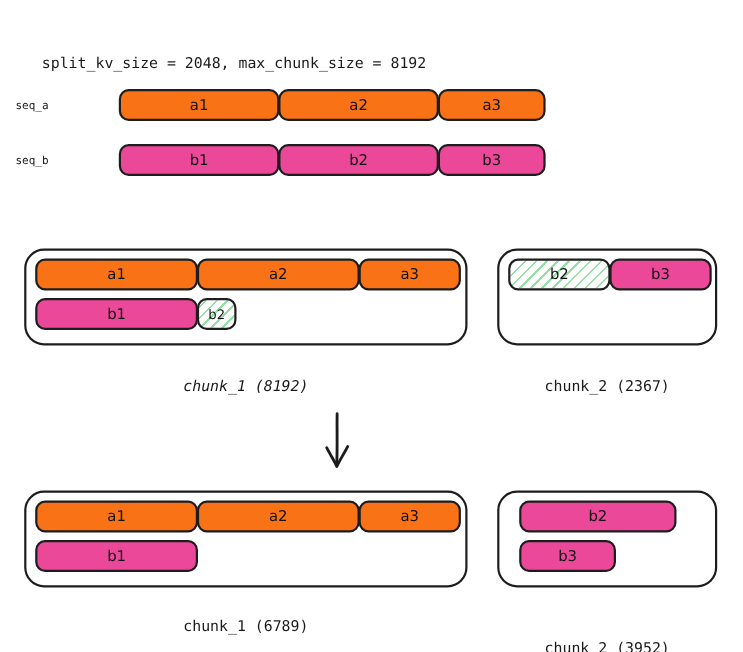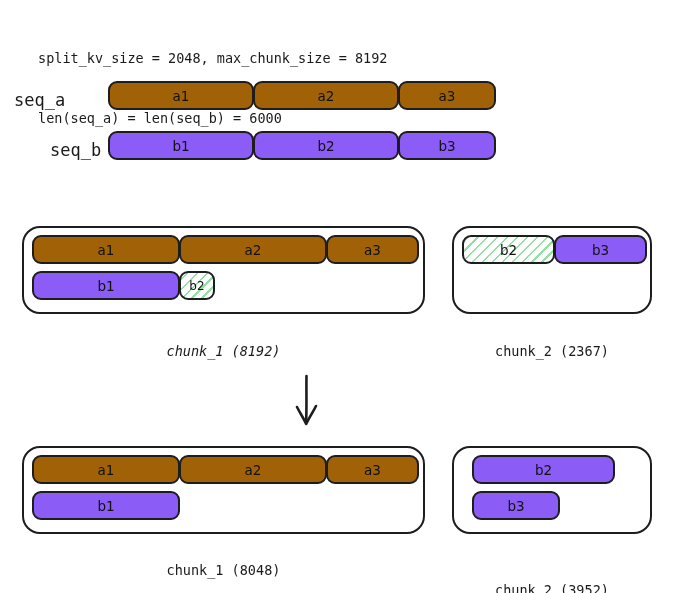--- a/index.html
+++ b/index.html
@@ -25,40 +25,40 @@
     line-height: 20px;
     letter-spacing: 0px;
     white-space: pre;
     color: #1a1a1a;
   }
   .params div { white-space: pre; }
 
   
   .seq-label {
     position: absolute;
-    font-size: 17px;
+    font-size: 10px;
     line-height: 1;
     color: #1a1a1a;
     white-space: pre;
   }
 
   .cell {
     position: absolute;
     box-sizing: border-box;
     border: 2.2px solid #1d1d1d;
     display: flex;
     align-items: center;
     justify-content: center;
     font-family: "DejaVu Sans", "Liberation Sans", sans-serif;
     font-size: 13.5px;
     color: #111111;
     border-radius: 9px;
   }
-  .cell.blue   { background: #a16207; }
-  .cell.green  { background: #8b5cf6; }
+  .cell.blue   { background: #f97316; }
+  .cell.green  { background: #ec4899; }
   .cell.hatch  {
     background-color: #ffffff;
     background-image: repeating-linear-gradient(
         -45deg,
         #93dfa4 0px, #93dfa4 1.6px,
         #ffffff 1.6px, #ffffff 7px);
   }
   .cell .txt { position: relative; z-index: 2; }
 
   .chunk {
@@ -84,36 +84,35 @@
     top: 374px;
     width: 40px;
     height: 54px;
   }
 </style>
 </head>
 <body>
 
 <div class="params">
   <div>split_kv_size = 2048, max_chunk_size = 8192</div>
-  <div>len(seq_a) = len(seq_b) = 6000</div>
 </div>
 
 <div class="seq-label" style="left:14px; top:92px;">seq_a</div>
 
 <div class="cell blue" style="left:108px; top:81px; width:146px; height:29px;">
   <span class="txt">a1</span>
 </div>
 <div class="cell blue" style="left:253px; top:81px; width:146px; height:29px;">
   <span class="txt">a2</span>
 </div>
 <div class="cell blue" style="left:398px; top:81px; width:98px; height:29px;">
   <span class="txt">a3</span>
 </div>
 
-<div class="seq-label" style="left:14px; top:142px;margin-left:36px;">seq_b</div>
+<div class="seq-label" style="left:14px; top:142px;">seq_b</div>
 
 <div class="cell green" style="left:108px; top:131px; width:146px; height:29px;">
   <span class="txt">b1</span>
 </div>
 <div class="cell green" style="left:253px; top:131px; width:146px; height:29px;">
   <span class="txt">b2</span>
 </div>
 <div class="cell green" style="left:398px; top:131px; width:98px; height:29px;">
   <span class="txt">b3</span>
 </div>
@@ -166,21 +165,21 @@
   </div>
   <div class="cell blue" style="left:302px; top:7px; width:93px; height:29px;">
     <span class="txt">a3</span>
   </div>
 
   <div class="cell green" style="left:8px; top:43px; width:148px; height:29px;">
     <span class="txt">b1</span>
   </div>
 </div>
 
-<div class="chunk-label" style="left:22px; top:564px; width:403px;">chunk_1 (8048)</div>
+<div class="chunk-label" style="left:22px; top:564px; width:403px;">chunk_1 (6789)</div>
 
 <div class="chunk" style="left:452px; top:446px; width:200px; height:88px;">
   <div class="cell green" style="left:18px; top:7px; width:143px; height:29px;">
     <span class="txt">b2</span>
   </div>
   <div class="cell green" style="left:18px; top:43px; width:88px; height:29px;">
     <span class="txt">b3</span>
   </div>
 </div>
 

